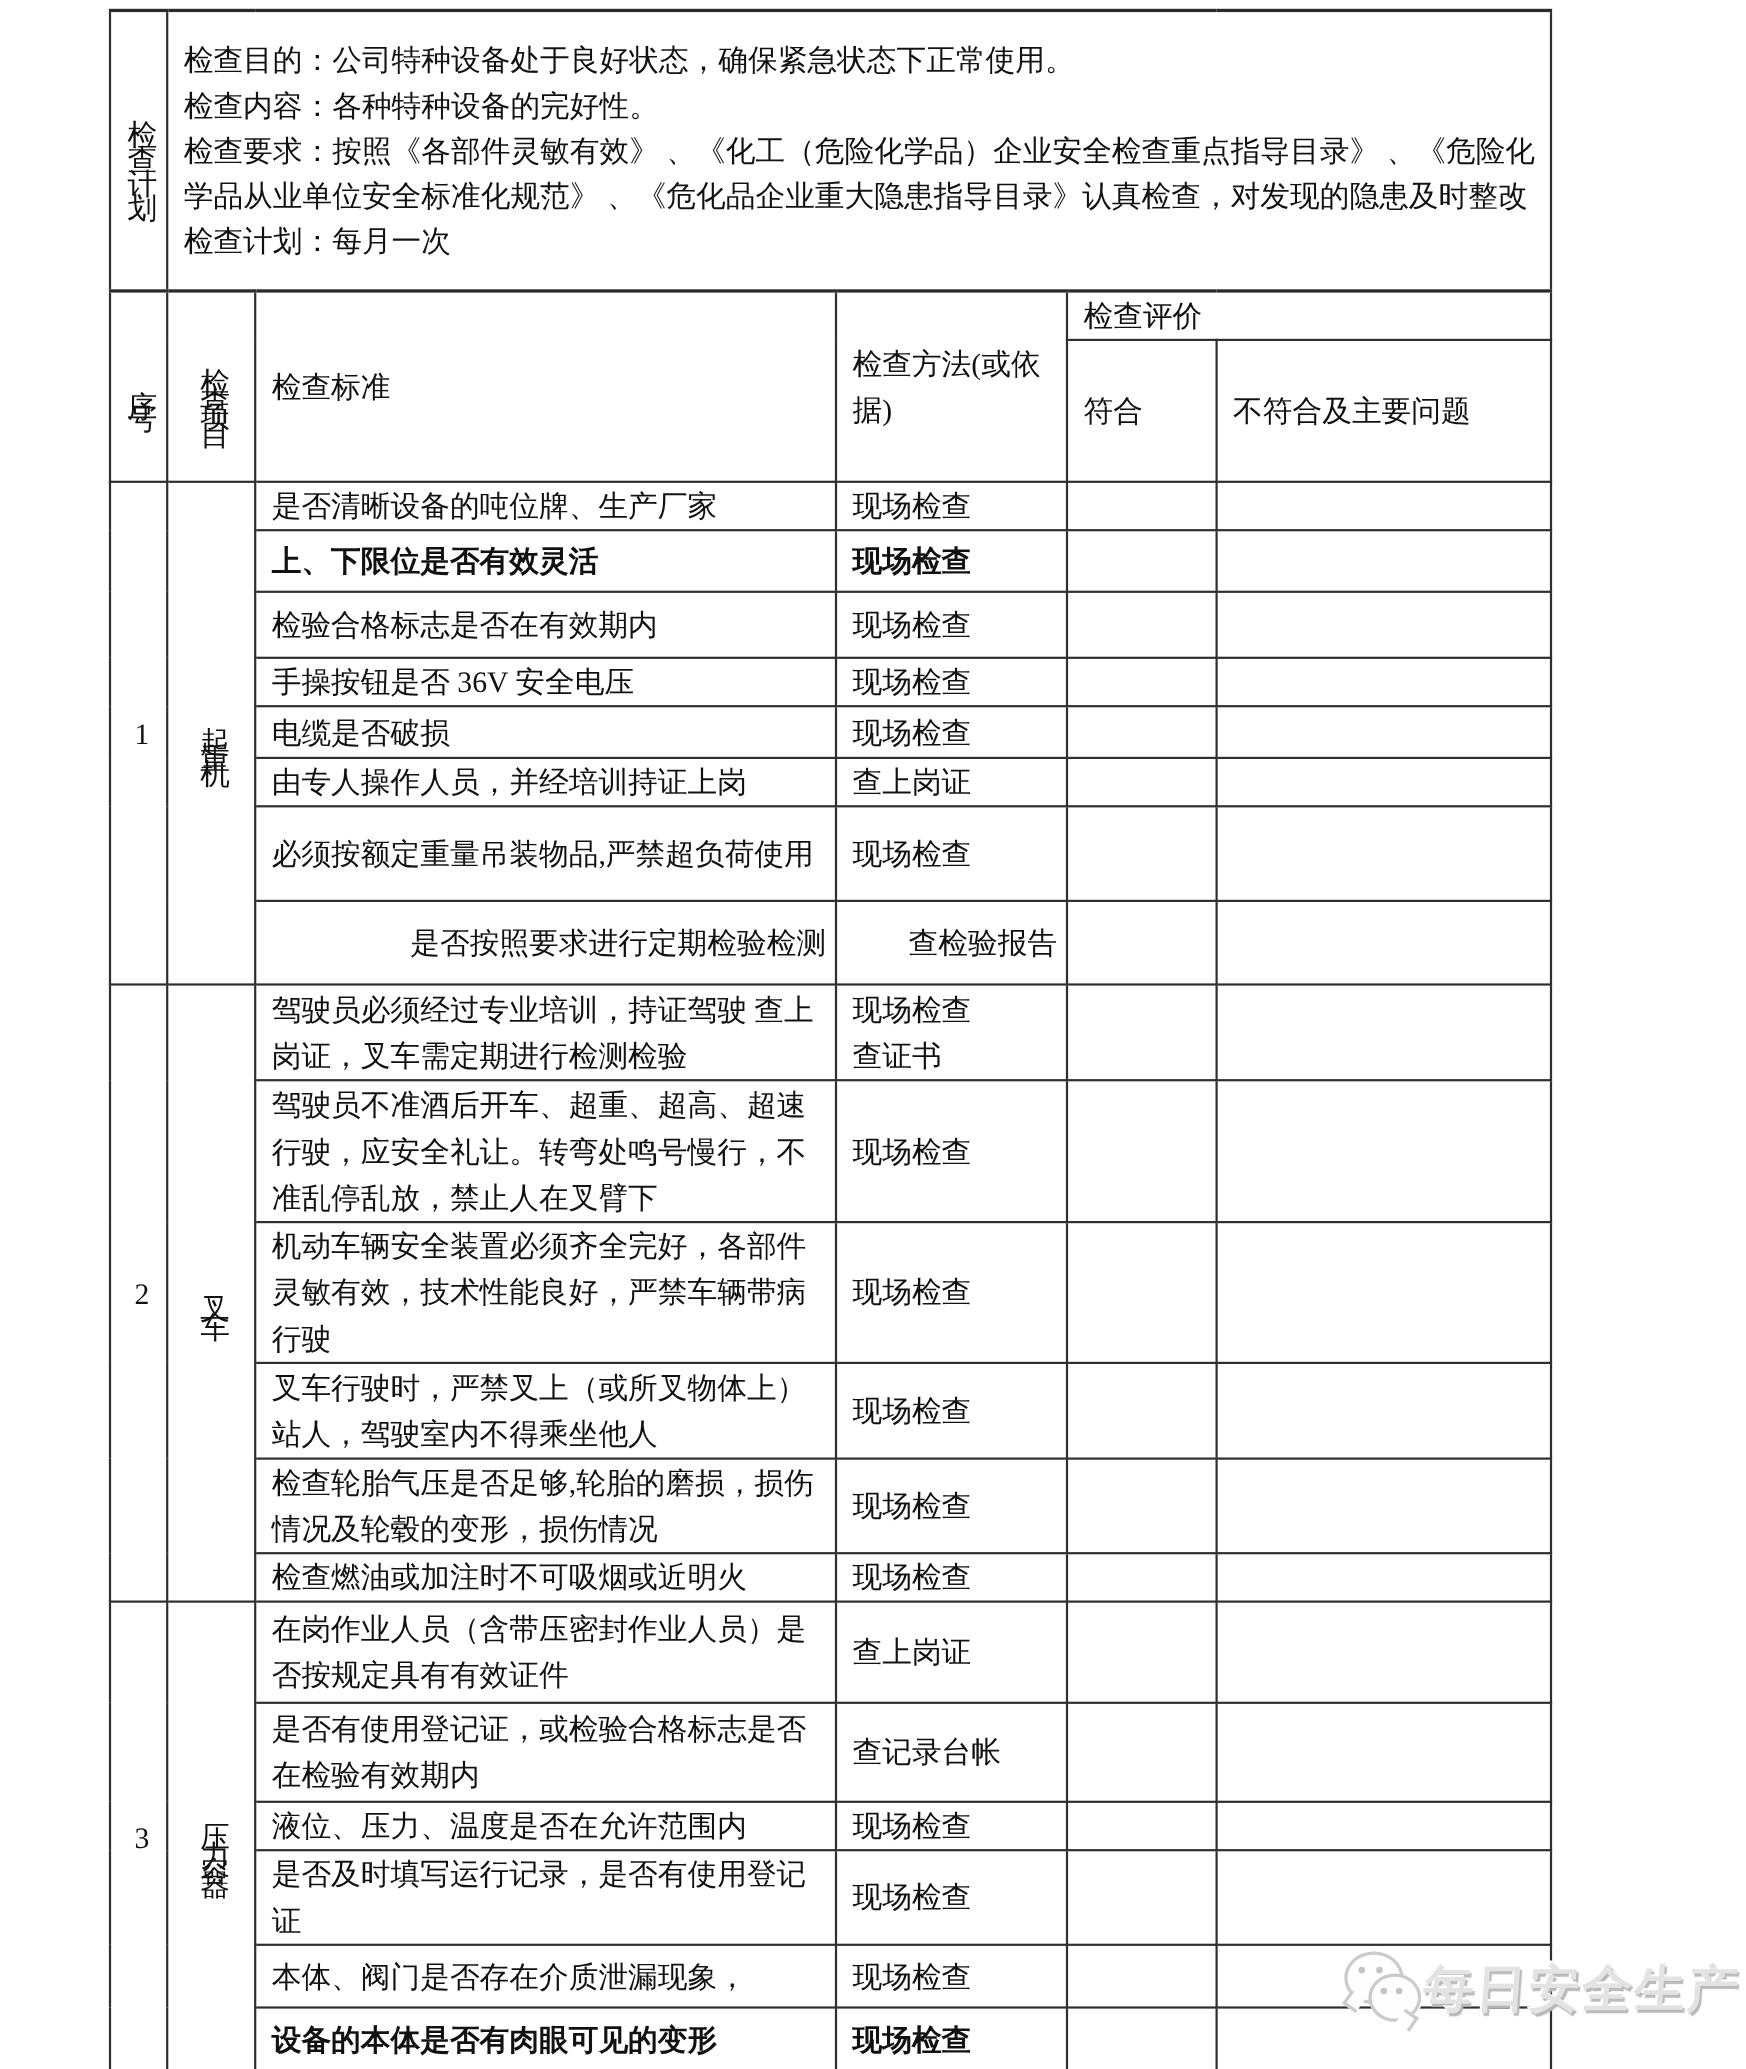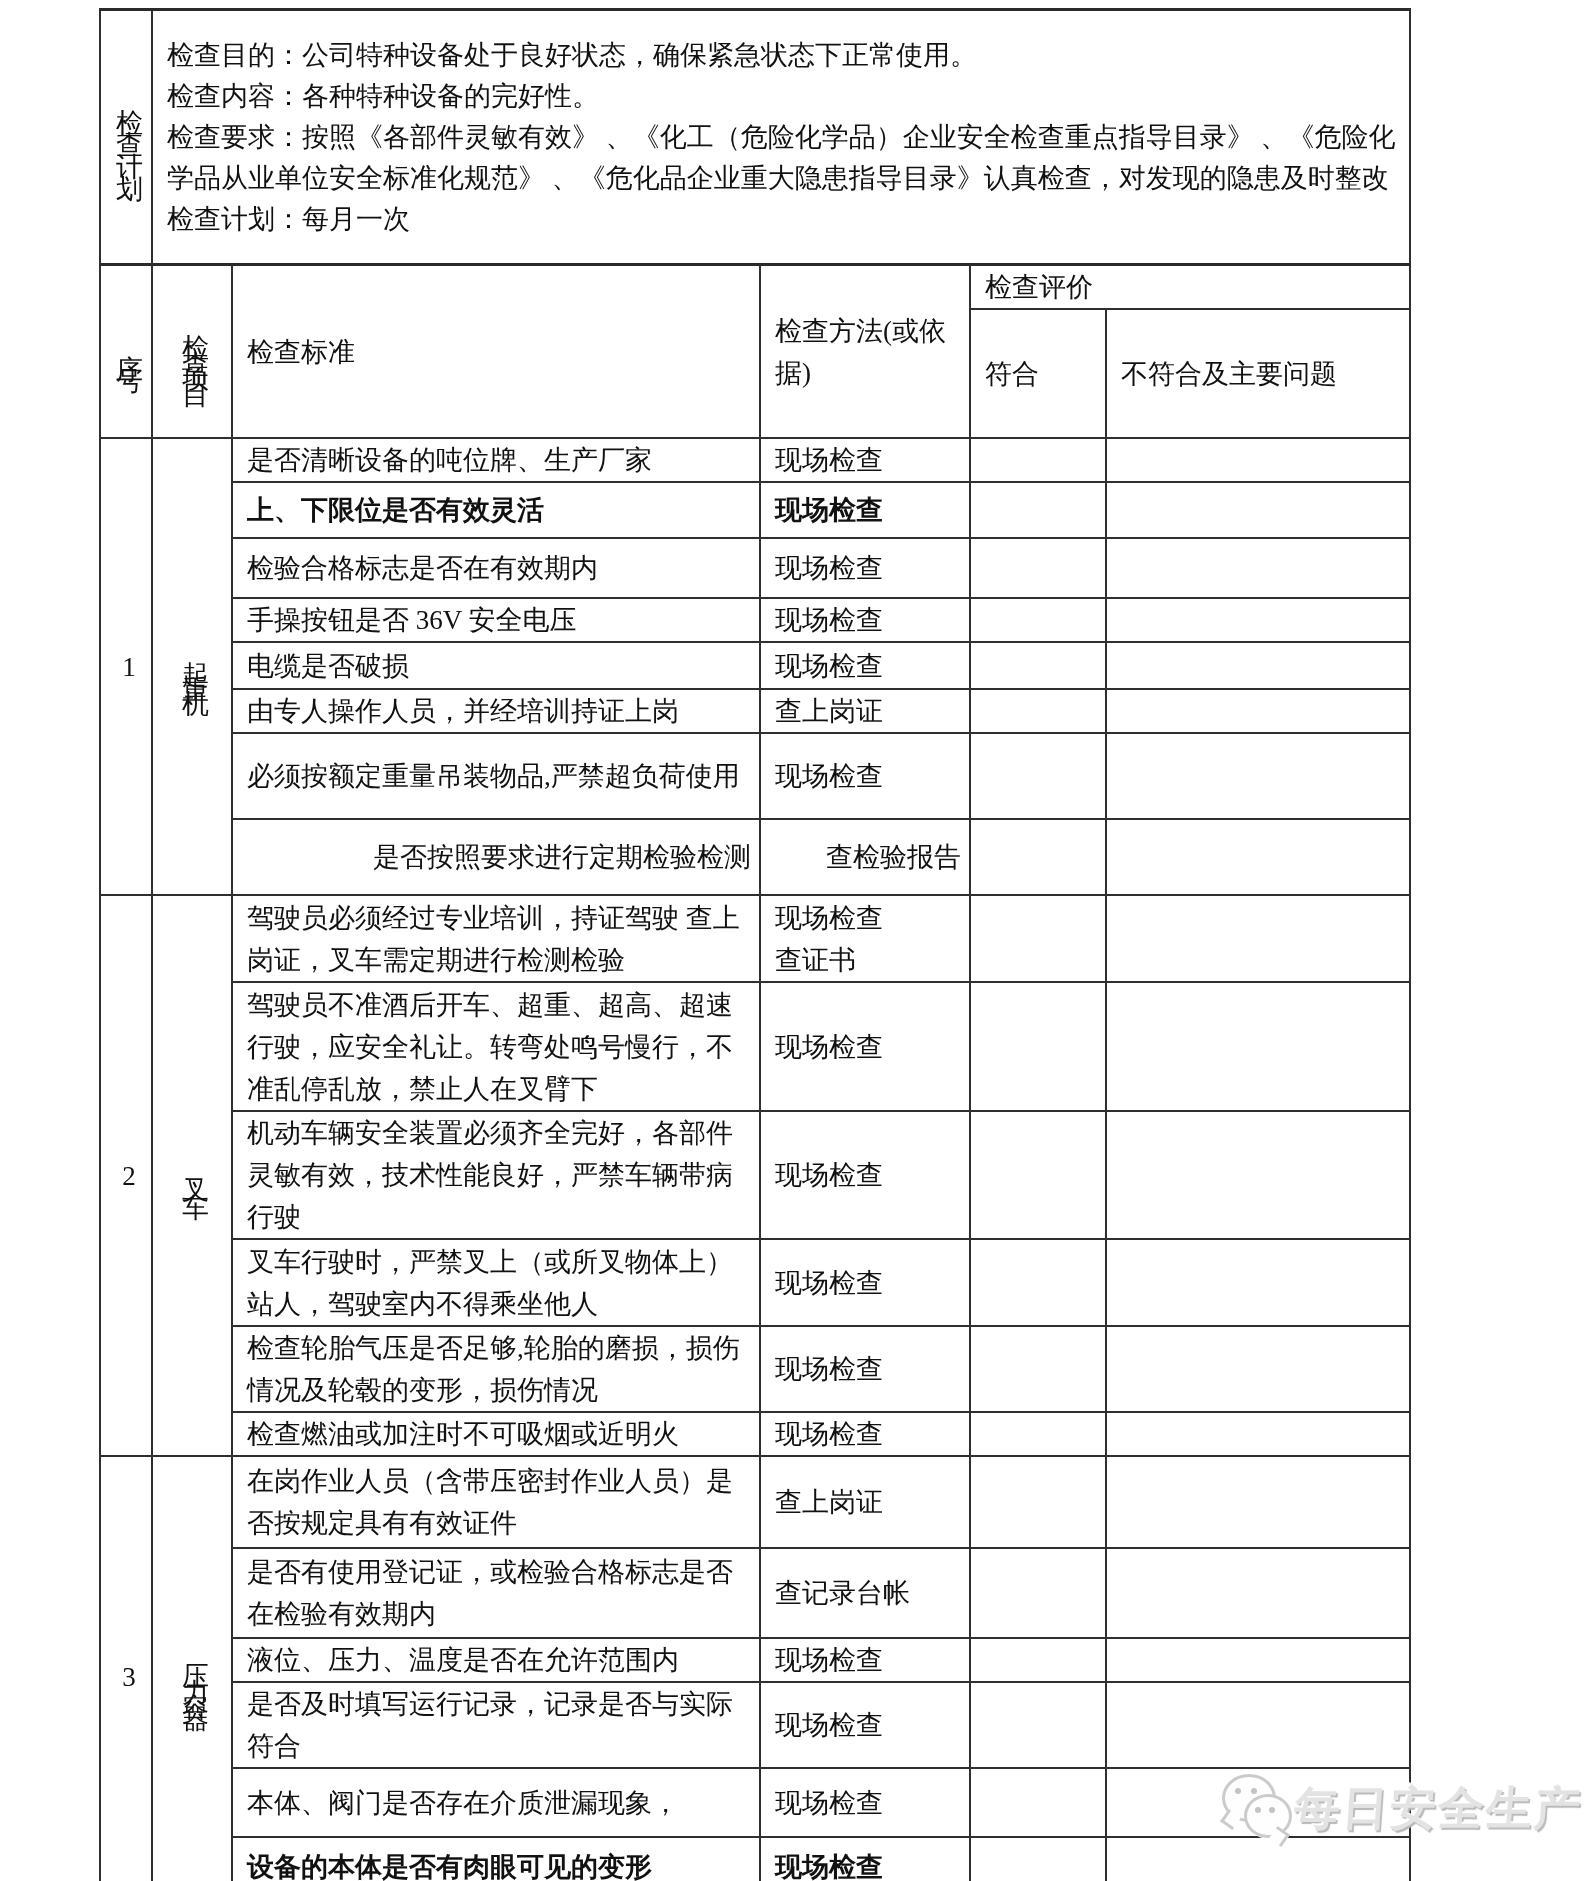--- a/index.html
+++ b/index.html
@@ -39,21 +39,21 @@
   td.outer-l{border-left:3px solid #2b2b2b;}
   td.outer-r{border-right:3px solid #2b2b2b;}
   tr.first td{border-top:3px solid #2b2b2b;}
   tr.last td{border-bottom:3px solid #737373;font-weight:bold;}
 
   
   .rh-plan{height:255px;}
   .rh-h1{height:44px;}
   .rh-h2{height:129px;}
   .rh40{height:40px;} .rh42{height:42px;} .rh44{height:44px;} .rh47{height:47px;margin-left:48px;}
-  .rh56{height:56px;font-weight:bold;} .rh59{height:69px;} .rh60{height:60px;} .rh64{height:76px;text-align:right;}
+  .rh56{height:56px;font-weight:bold;} .rh59{height:57px;} .rh60{height:60px;} .rh64{height:76px;text-align:right;}
   .rh86{height:86px;} .rh87{height:87px;} .rh90{height:90px;} .rh92{height:92px;}
   .rh128{height:128px;} .rh129{height:129px;}
 
   td.center{text-align:center;padding:0;}
   .vert{
     display:inline-block;
     writing-mode:vertical-rl;
     text-orientation:upright;
     letter-spacing:14px;
     line-height:1;
@@ -256,21 +256,21 @@
     <td class="empty-cell"></td>
     <td class="empty-cell outer-r"></td>
   </tr>
   <tr class="rh40">
     <td class="std-cell">液位、压力、温度是否在允许范围内</td>
     <td class="mth-cell">现场检查</td>
     <td class="empty-cell"></td>
     <td class="empty-cell outer-r"></td>
   </tr>
   <tr class="rh86">
-    <td class="std-cell">是否及时填写运行记录，记录是否与实际符合</td>
+    <td class="std-cell">是否及时填写运行记录，是否有使用登记证</td>
     <td class="mth-cell">现场检查</td>
     <td class="empty-cell"></td>
     <td class="empty-cell outer-r"></td>
   </tr>
   <tr class="rh59">
     <td class="std-cell indent">本体、阀门是否存在介质泄漏现象，</td>
     <td class="mth-cell">现场检查</td>
     <td class="empty-cell"></td>
     <td class="empty-cell outer-r"></td>
   </tr>

